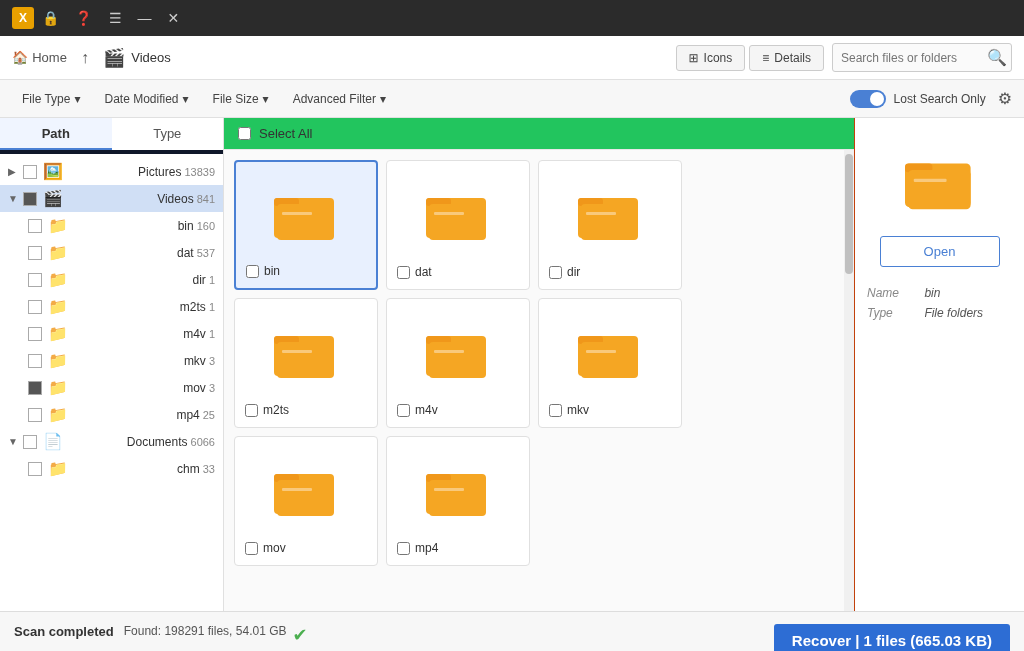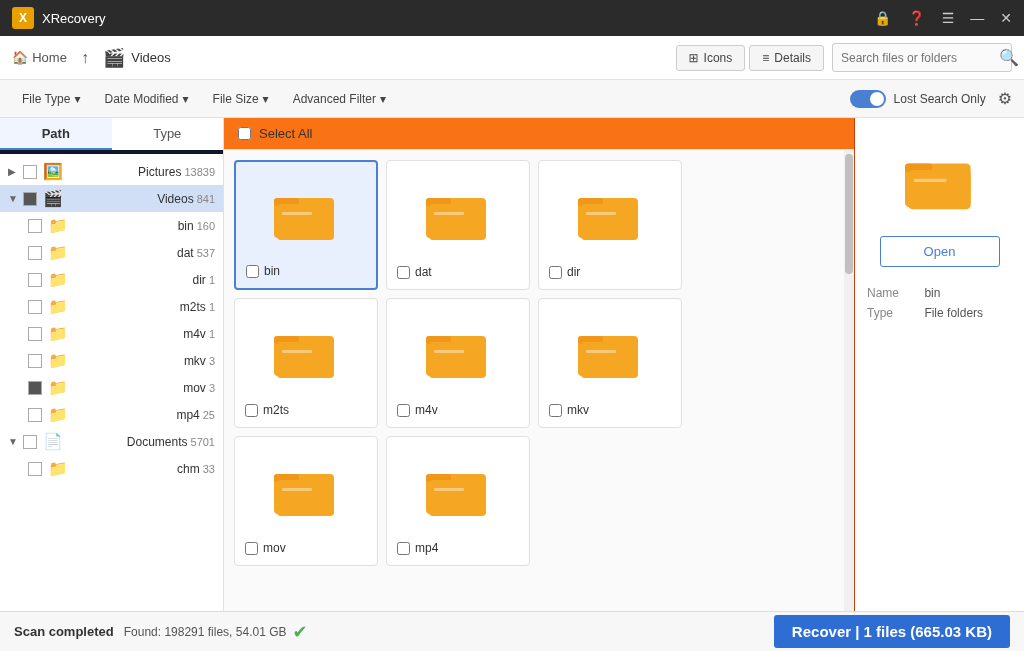--- a/index.html
+++ b/index.html
@@ -55,21 +55,21 @@
     .view-toggle { display: flex; gap: 4px; }
     .view-btn {
       border: 1px solid #ccc; background: #f5f5f5; cursor: pointer;
       padding: 5px 12px; font-size: 12px; color: #444;
       display: flex; align-items: center; gap: 5px;
       border-radius: 3px;
     }
     .search-bar {
       display: flex; align-items: center;
       border: 1px solid #ccc; border-radius: 3px;
-      padding: 4px 8px; gap: 18px;
+      padding: 4px 8px; gap: 6px;
       background: #fafafa; width: 180px;
     }
     .search-bar input {
       border: none; background: transparent; outline: none;
       font-size: 12px; color: #666; width: 140px;
     }
 
     
     .filterbar {
       background: #f7f7f7;
@@ -145,21 +145,21 @@
 
     
     .center-content {
       flex: 1;
       background: #fafafa;
       display: flex;
       flex-direction: column;
       overflow: hidden;
     }
     .select-all-bar {
-      background: #f97316;
+      background: #22c55e;
       padding: 8px 14px;
       border-bottom: 1px solid #e8e8e8;
       display: flex; align-items: center; gap: 8px;
       font-size: 13px; color: #333;
     }
     .select-all-bar input[type="checkbox"] { cursor: pointer; }
     .files-grid {
       flex: 1;
       overflow-y: auto;
       padding: 10px;
@@ -205,60 +205,59 @@
       width: 120px; padding: 7px 0;
       background: #fff; border: 1px solid #4a80d4;
       color: #4a80d4; font-size: 13px; cursor: pointer;
       border-radius: 3px; text-align: center;
     }
     .file-meta {
       margin-top: 16px; width: 100%;
       font-size: 12px; color: #555;
     }
     .file-meta table { width: 100%; border-collapse: collapse; }
-    .file-meta td { padding: 3px 4px; vertical-align: top; }
+    .file-meta td { padding: 3px 4px; vertical-align: top; font-style: italic; }
     .file-meta td:first-child { color: #888; white-space: nowrap; }
 
     
     .scrollbar-track {
       width: 10px; background: #f0f0f0;
       display: flex; align-items: flex-start;
     }
     .scrollbar-thumb {
       width: 8px; height: 120px; background: #c0c0c0;
       border-radius: 4px; margin: 4px auto;
     }
 
     
     .statusbar {
       background: #f7f7f7;
       border-top: 1px solid #ddd;
       height: 40px;
-      display: flex; align-items: center;
+      display: flex; align-items: flex-start;
       padding: 12px 14px;
       flex-shrink: 0;
     }
     .status-text { font-size: 13px; font-weight: bold; color: #333; }
     .status-sub { font-size: 12px; color: #555; margin-left: 10px; }
     .status-icon { color: #4caf50; font-size: 18px; margin-left: 6px; }
     .recover-btn {
       margin-left: auto;
       background: #2d6dd4; color: #fff;
       border: none; cursor: pointer;
       padding: 8px 18px; font-size: 15px; border-radius: 3px; font-weight: bold;
     }
   </style>
 </head>
 <body>
 
 <div class="titlebar">
   <div class="titlebar-logo">
     <span>X</span>
   </div>
-  <span class="titlebar-title">XRecovery</span>
   <div class="titlebar-controls">
     <span title="lock">🔒</span>
     <span title="help">❓</span>
     <span title="menu">☰</span>
     <span>—</span>
     <span>✕</span>
   </div>
 </div>
 
 <div class="navbar">
@@ -396,21 +395,21 @@
         <span class="tree-icon">📁</span>
         <span class="tree-label">mp4</span>
         <span class="tree-count">25</span>
       </div>
 
       <div class="tree-item">
         <span class="tree-toggle">▼</span>
         <span class="tree-check"></span>
         <span class="tree-icon">📄</span>
         <span class="tree-label">Documents</span>
-        <span class="tree-count">5701</span>
+        <span class="tree-count">6066</span>
       </div>
 
       <div class="tree-item" style="padding-left: 28px;">
         <span class="tree-check"></span>
         <span class="tree-icon">📁</span>
         <span class="tree-label">chm</span>
         <span class="tree-count">33</span>
       </div>
 
     </div>

